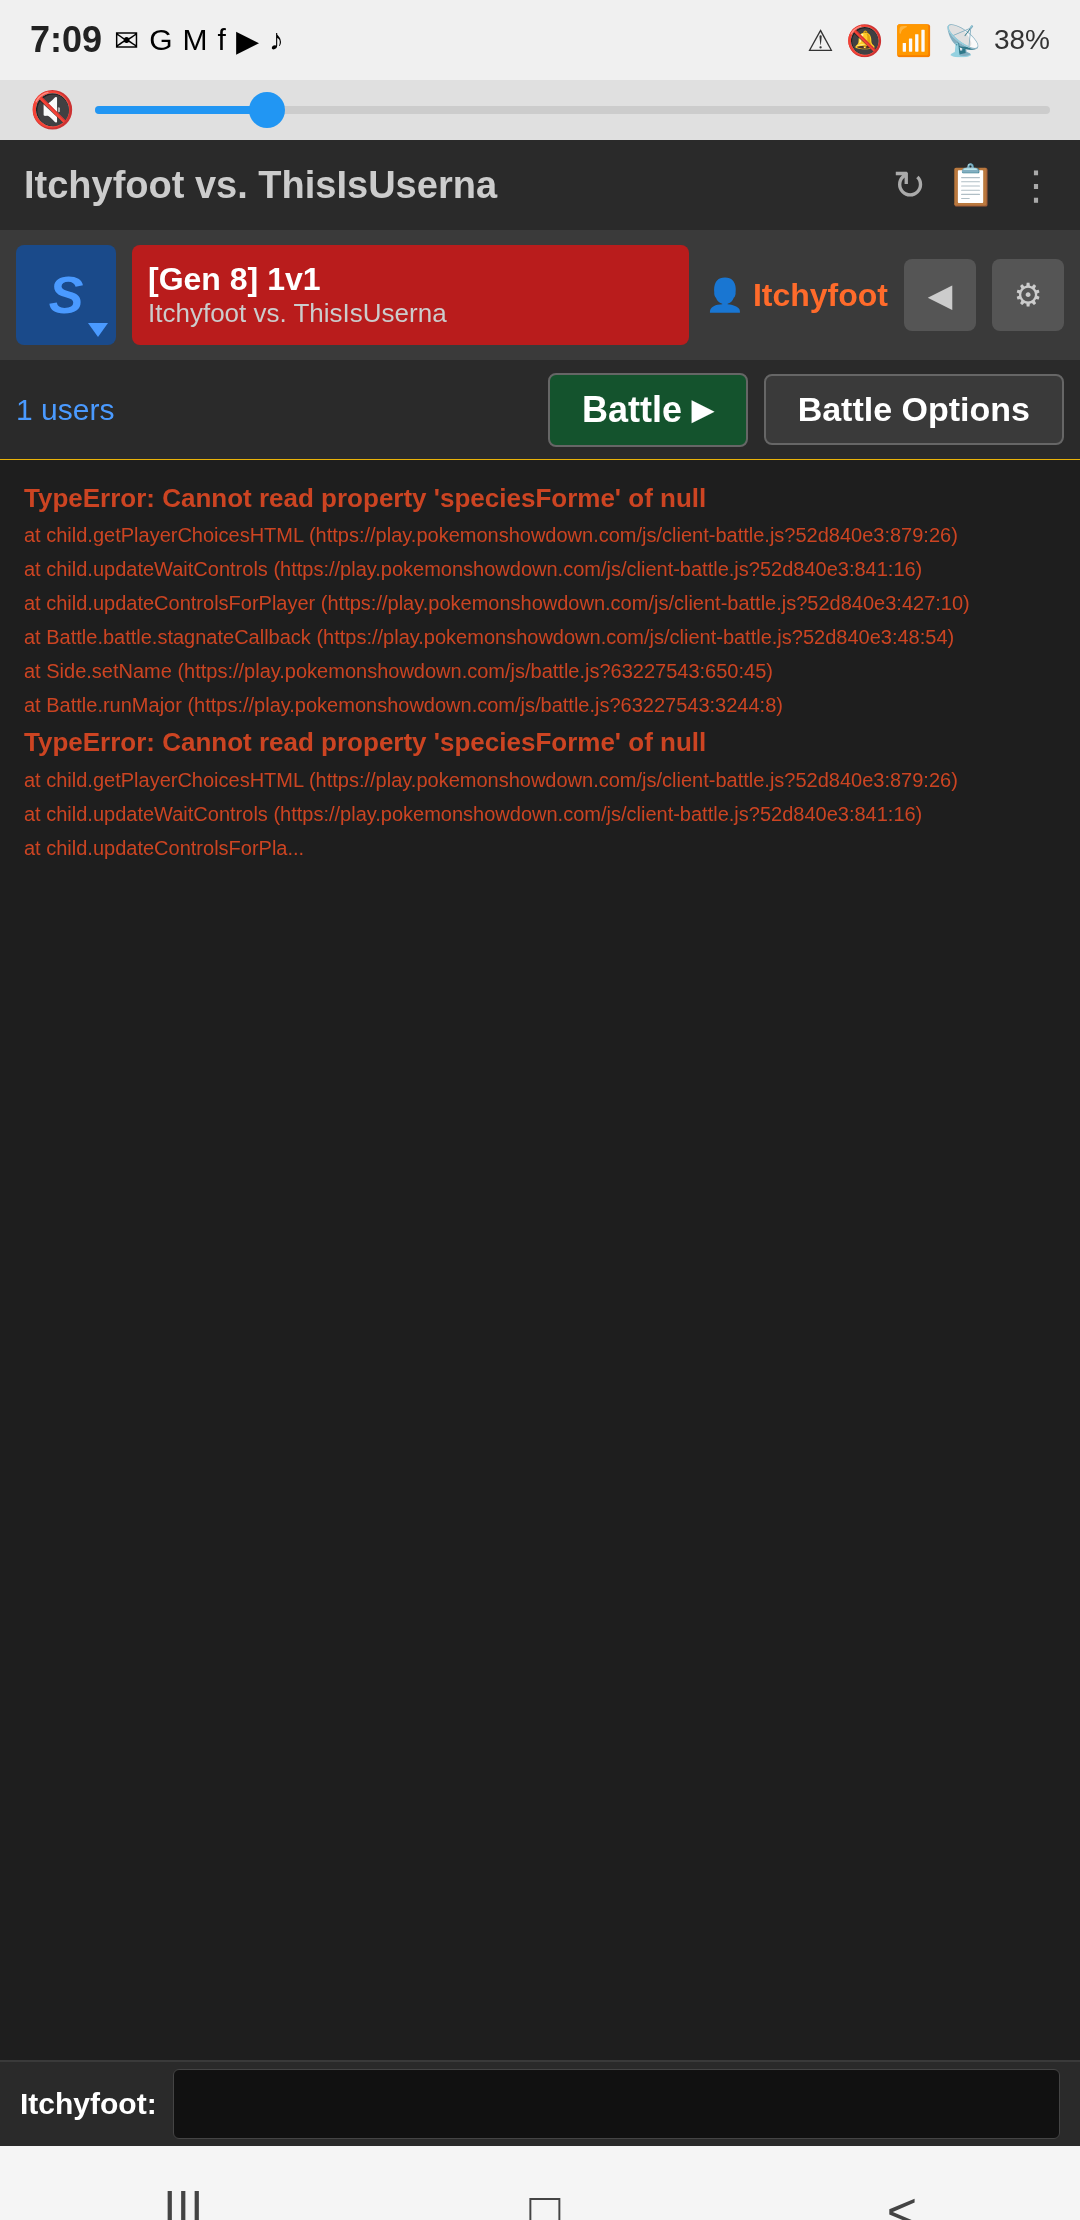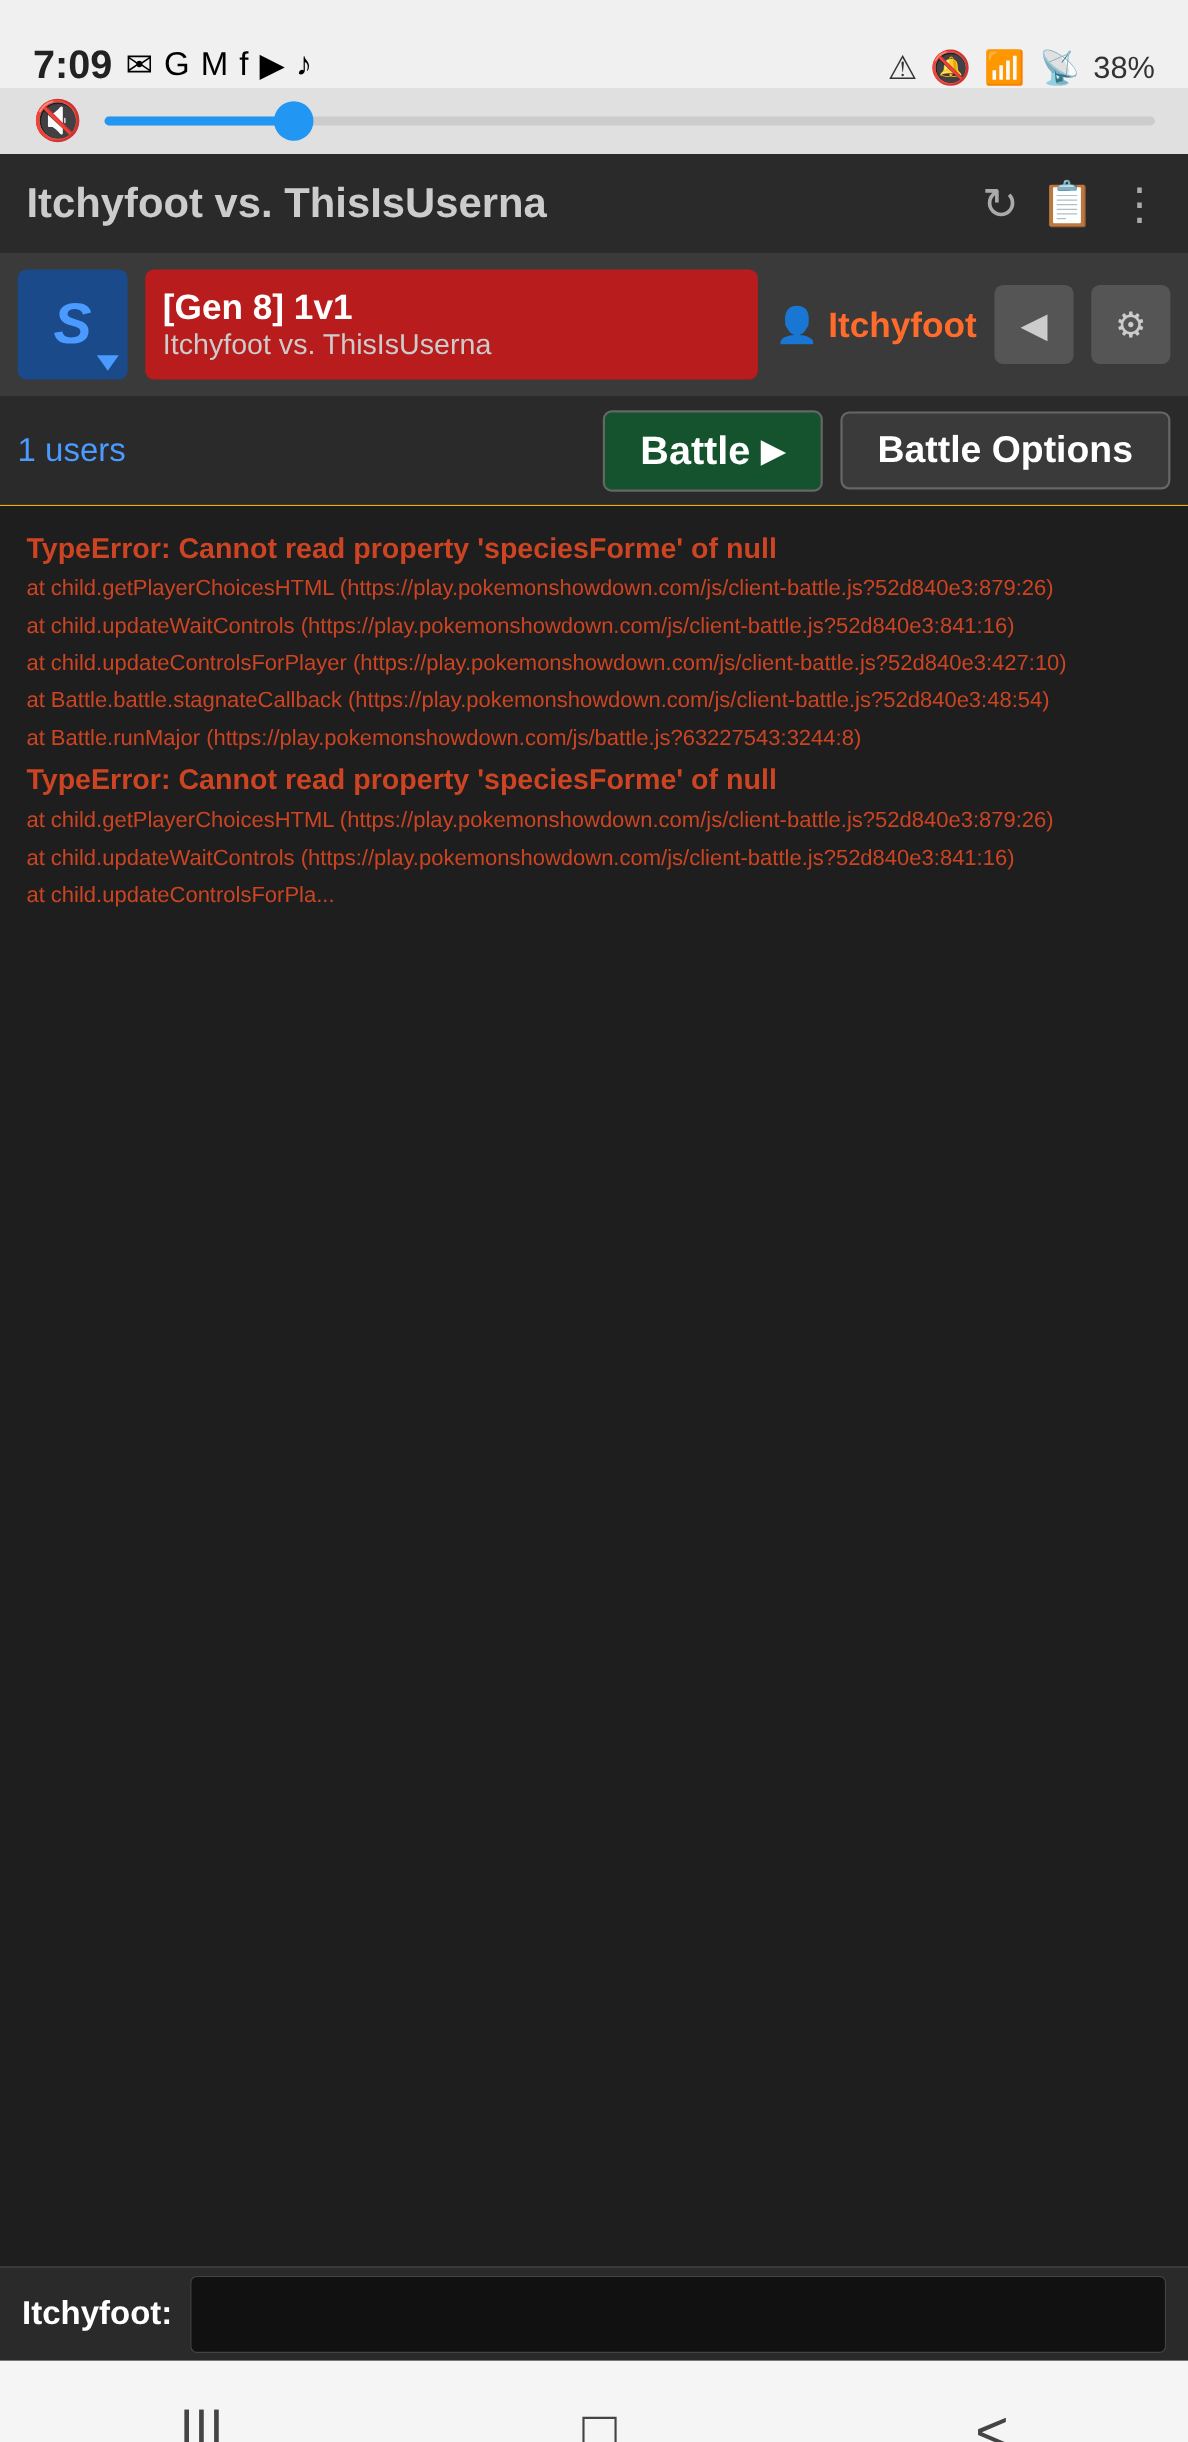--- a/index.html
+++ b/index.html
@@ -10,23 +10,23 @@
       background: #1a1a1a;
       font-family: Arial, sans-serif;
       overflow-x: hidden;
     }
 
     
     .status-bar {
       background: #f0f0f0;
       height: 80px;
       display: flex;
-      align-items: flex-end;
+      align-items: center;
       justify-content: space-between;
-      padding: 0 30px;
+      padding: 12px 30px;
       position: relative;
     }
     .status-left {
       display: flex;
       align-items: center;
       gap: 12px;
     }
     .status-time {
       font-size: 36px;
       font-weight: bold;
@@ -370,20 +370,21 @@
   </button>
 </div>
 
 <div class="log-area" id="log-area">
   <div id="log-entries">
       <div class="error-title">TypeError: Cannot read property 'speciesForme' of null</div>
       <div class="error-trace">at child.getPlayerChoicesHTML (https://play.pokemonshowdown.com/js/client-battle.js?52d840e3:879:26)</div>
       <div class="error-trace">at child.updateWaitControls (https://play.pokemonshowdown.com/js/client-battle.js?52d840e3:841:16)</div>
       <div class="error-trace">at child.updateControlsForPlayer (https://play.pokemonshowdown.com/js/client-battle.js?52d840e3:427:10)</div>
       <div class="error-trace">at Battle.battle.stagnateCallback (https://play.pokemonshowdown.com/js/client-battle.js?52d840e3:48:54)</div>
+      <div class="error-trace">at Side.setName (https://play.pokemonshowdown.com/js/battle.js?63227543:650:45)</div>
       <div class="error-trace">at Battle.runMajor (https://play.pokemonshowdown.com/js/battle.js?63227543:3244:8)</div>
       <div class="error-title">TypeError: Cannot read property 'speciesForme' of null</div>
       <div class="error-trace">at child.getPlayerChoicesHTML (https://play.pokemonshowdown.com/js/client-battle.js?52d840e3:879:26)</div>
       <div class="error-trace">at child.updateWaitControls (https://play.pokemonshowdown.com/js/client-battle.js?52d840e3:841:16)</div>
       <div class="error-trace">at child.updateControlsForPla...</div>
     </div>
 </div>
 
 <div class="chat-bar">
   <span class="chat-label">Itchyfoot:</span>

